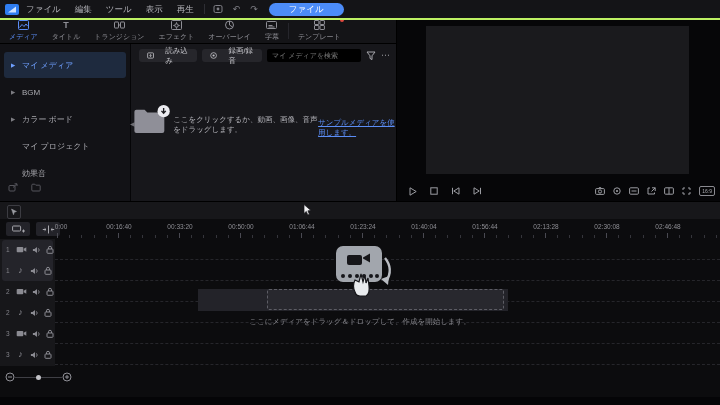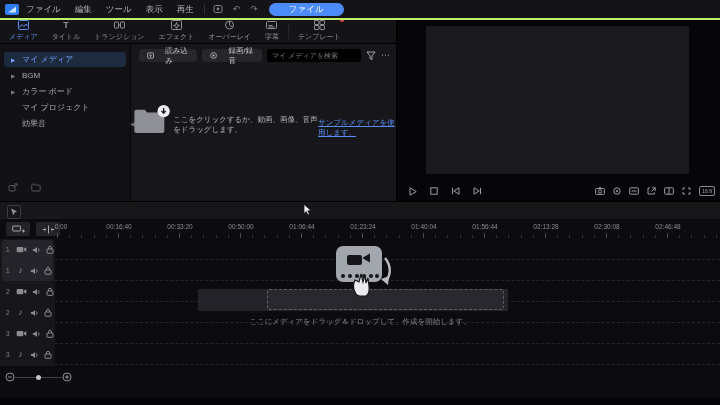--- a/index.html
+++ b/index.html
@@ -33,21 +33,21 @@
     color:#8f8f96;position:relative;padding:0 7px;}
   .tab svg{stroke:#8f8f96;fill:none;stroke-width:1;}
   .tab .tglyph{font-size:9px;line-height:10px;height:10px;color:#8f8f96;font-weight:bold;}
   .tab.active{color:#5b8df6;}
   .tab.active svg{stroke:#5b8df6;}
   .tab-badge{position:absolute;top:-2px;right:4px;width:4px;height:4px;border-radius:50%;background:#e0483e;}
   .tab-sep{width:1px;height:16px;background:#26262c;margin:0 2px;}
 
   
   #sidebar{position:absolute;left:0;top:44px;width:130px;height:157px;background:#121216;padding-top:7px;box-sizing:border-box;}
-  .side-item{height:15px;display:flex;align-items:center;gap:5px;font-size:8px;color:#aaaab0;
+  .side-item{height:26px;display:flex;align-items:center;gap:5px;font-size:8px;color:#aaaab0;
     margin:1px 4px;padding-left:7px;border-radius:3px;}
   .side-item .caret{font-size:5.5px;color:#7c7c82;width:6px;}
   .side-item.selected{background:#1e2a3e;color:#6fa0ff;}
   .side-item.selected .caret{color:#6fa0ff;}
   #side-foot{position:absolute;left:8px;bottom:9px;display:flex;gap:13px;}
   #side-foot svg{stroke:#55555c;fill:none;stroke-width:1;}
 
   
   #media-panel{position:absolute;left:130px;top:44px;width:266px;height:157px;background:#17171b;
     border-left:1px solid #050507;box-sizing:border-box;}

